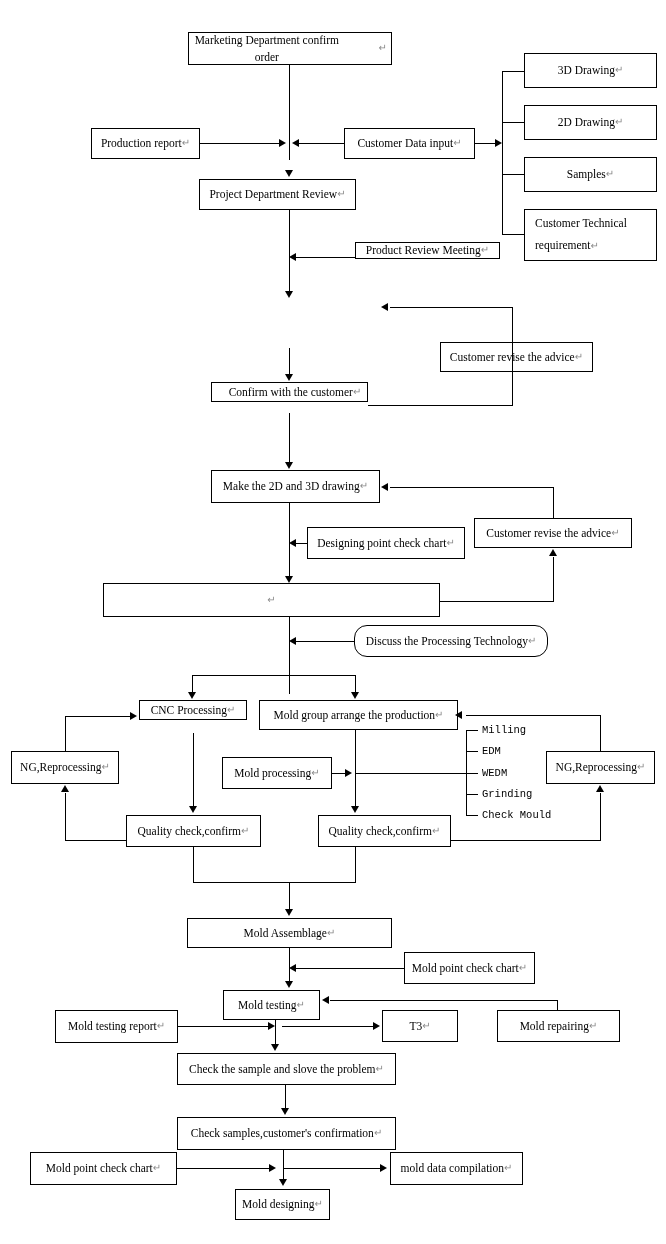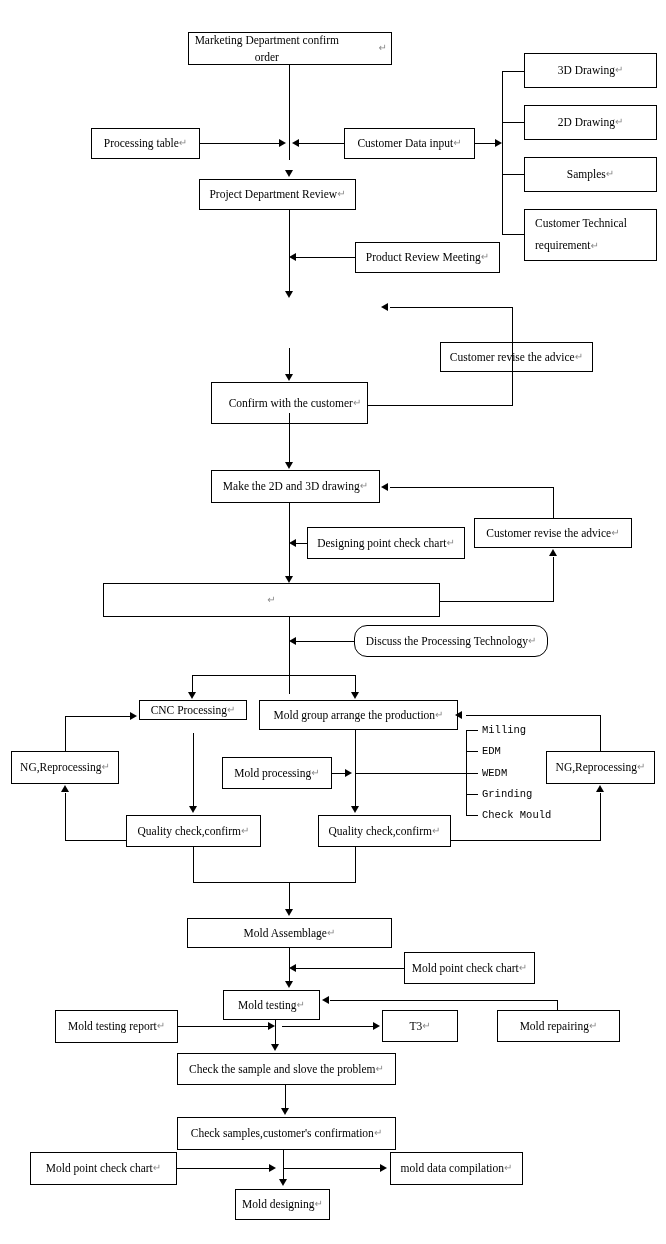--- a/index.html
+++ b/index.html
@@ -27,21 +27,21 @@
 <div id="page">
 
   <div class="box" style="left:188px;top:32px;width:204px;height:33px;gap:38px;">
     <span>Marketing Department confirm order</span>
       <span class="pil">↵</span>
   </div>
 
   <div class="ln v" style="left:289px;top:65px;height:95px;"></div>
 
   <div class="box" style="left:91px;top:128px;width:109px;height:31px;">
-    <span>Processing table</span>
+    <span>Production report</span>
       <span class="pil">↵</span>
   </div>
   <div class="ln h" style="left:200px;top:143px;width:82px;"></div>
   <div class="arw arw-r" style="left:279px;top:139px;"></div>
 
   <div class="box" style="left:344px;top:128px;width:131px;height:31px;">
     <span>Customer Data input</span>
       <span class="pil">↵</span>
   </div>
   <div class="ln h" style="left:298px;top:143px;width:46px;"></div>
@@ -78,42 +78,42 @@
 
   <div class="arw arw-d" style="left:285px;top:170px;"></div>
   <div class="box" style="left:199px;top:179px;width:157px;height:31px;">
     <span>Project Department Review</span>
       <span class="pil">↵</span>
   </div>
 
   <div class="ln v" style="left:289px;top:210px;height:82px;"></div>
   <div class="arw arw-d" style="left:285px;top:291px;"></div>
 
-  <div class="box" style="left:355px;top:242px;width:145px;height:31px;">
+  <div class="box" style="left:355px;top:242px;width:145px;height:17px;">
     <span>Product Review Meeting</span>
       <span class="pil">↵</span>
   </div>
   <div class="ln h" style="left:296px;top:257px;width:59px;"></div>
   <div class="arw arw-l" style="left:289px;top:253px;"></div>
 
 
   <div class="box" style="left:440px;top:342px;width:153px;height:30px;">
     <span>Customer revise the advice</span>
       <span class="pil">↵</span>
   </div>
 
   <div class="ln h" style="left:368px;top:405px;width:145px;"></div>
   <div class="ln v" style="left:512px;top:307px;height:99px;"></div>
   <div class="ln h" style="left:390px;top:307px;width:123px;"></div>
   <div class="arw arw-l" style="left:381px;top:303px;"></div>
 
   <div class="ln v" style="left:289px;top:348px;height:27px;"></div>
   <div class="arw arw-d" style="left:285px;top:374px;"></div>
 
-  <div class="box" style="left:211px;top:382px;width:157px;height:42px;padding-left:15px;">
+  <div class="box" style="left:211px;top:382px;width:157px;height:20px;padding-left:15px;">
     <span>Confirm with the customer</span>
       <span class="pil">↵</span>
   </div>
 
   <div class="ln v" style="left:289px;top:413px;height:50px;"></div>
   <div class="arw arw-d" style="left:285px;top:462px;"></div>
 
   <div class="box" style="left:211px;top:470px;width:169px;height:33px;">
     <span>Make the 2D and 3D drawing</span>
       <span class="pil">↵</span>

